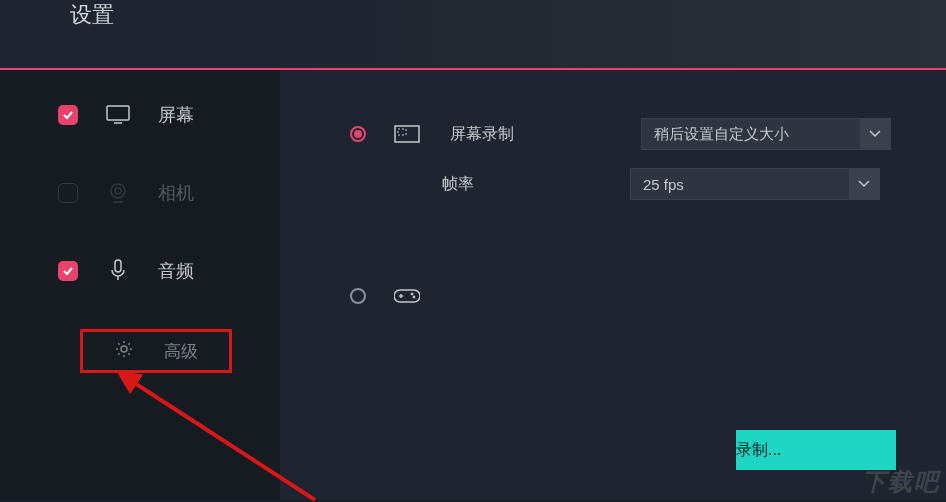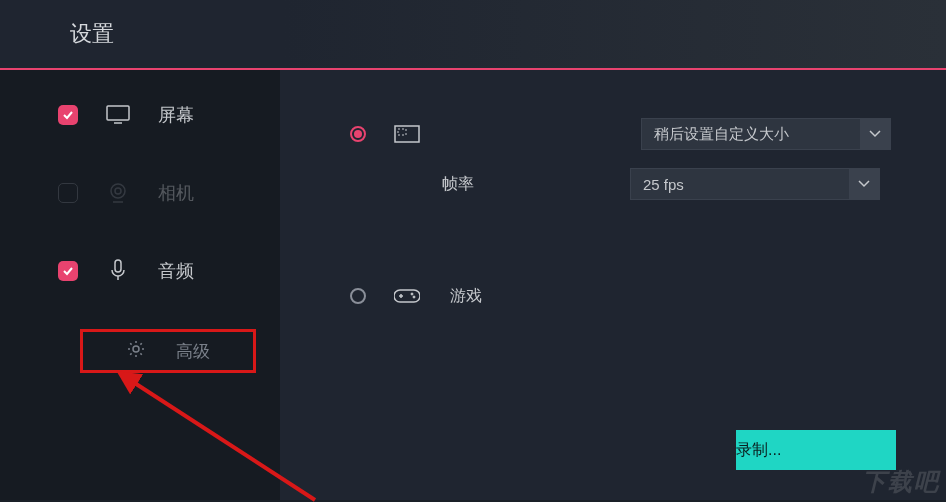--- a/index.html
+++ b/index.html
@@ -8,21 +8,21 @@
     background: #1a2028;
     font-family: "Microsoft YaHei", Arial, sans-serif;
     color: #c5c8cc;
     overflow: hidden;
     position: relative;
   }
   .header {
     height: 70px;
     padding-left: 70px;
     display: flex;
-    align-items: center;
+    align-items: flex-start;
     font-size: 22px;
     color: #d5d8dc;
     background: linear-gradient(to right, #1f2530 0%, #1f2530 30%, #2a3038 100%);
     border-bottom: 2px solid #e8436f;
   }
   .body {
     display: flex;
     height: 430px;
   }
   .sidebar {
@@ -48,21 +48,21 @@
   }
   .chk.on { background: #e8436f; }
   .chk.off { border: 1.5px solid #6b7079; }
   .chk svg { width: 12px; height: 12px; }
   .sb-icon { width: 24px; display:inline-flex; align-items:center; justify-content:center; }
   .sb-icon svg { stroke: #c5c8cc; fill: none; }
   .sb-item.dim .sb-icon svg { stroke: #6b7079; }
   .advanced-wrap {
     margin-top: 0px;
     margin-left: 22px;
-    width: 176px; height: 44px;
+    width: 152px; height: 44px;
     border: 3px solid #d81818;
     display: flex; align-items:center; justify-content:center;
     gap: 30px;
     color: #7a808a;
     font-size: 17px;
   }
   .main {
     flex: 1;
     background: #1f2530;
     position: relative;
@@ -200,20 +200,21 @@
   <div class="main">
 
     <div class="opt-row">
       <span class="radio on"></span>
       <span class="row-icon">
         <svg width="26" height="18" viewBox="0 0 26 18">
             <rect x="1" y="1" width="24" height="16" stroke-width="1.5"></rect>
             <rect x="4" y="4" width="8" height="6" stroke-width="1" stroke-dasharray="2 2"></rect>
           </svg>
       </span>
+      <span class="row-label">屏幕录制</span>
     </div>
 
     <div class="select" style="left:361px; top:48px;">
       <span class="sel-val">稍后设置自定义大小</span>
       <span class="sel-arrow">
         <svg width="12" height="8" viewBox="0 0 12 8">
             <path d="M1 1 L6 6 L11 1" stroke="#c5c8cc" fill="none" stroke-width="1.5"></path>
           </svg>
       </span>
     </div>
@@ -235,21 +236,20 @@
       <span class="radio"></span>
       <span class="row-icon">
         <svg width="26" height="16" viewBox="0 0 26 16">
             <path d="M6 2 h14 a5 5 0 0 1 0 12 h-14 a5 5 0 0 1 0-12 z" stroke-width="1.5"></path>
             <line x1="7" y1="6" x2="7" y2="10" stroke-width="1.5"></line>
             <line x1="5" y1="8" x2="9" y2="8" stroke-width="1.5"></line>
             <circle cx="18" cy="6" r="1" fill="#c5c8cc"></circle>
             <circle cx="20" cy="9" r="1" fill="#c5c8cc"></circle>
           </svg>
       </span>
-      <span class="row-label">游戏</span>
     </div>
 
     <div class="record-btn">
       <span>录制...</span>
     </div>
 
   </div>
 </div>
 
 <svg class="arrow-overlay">

